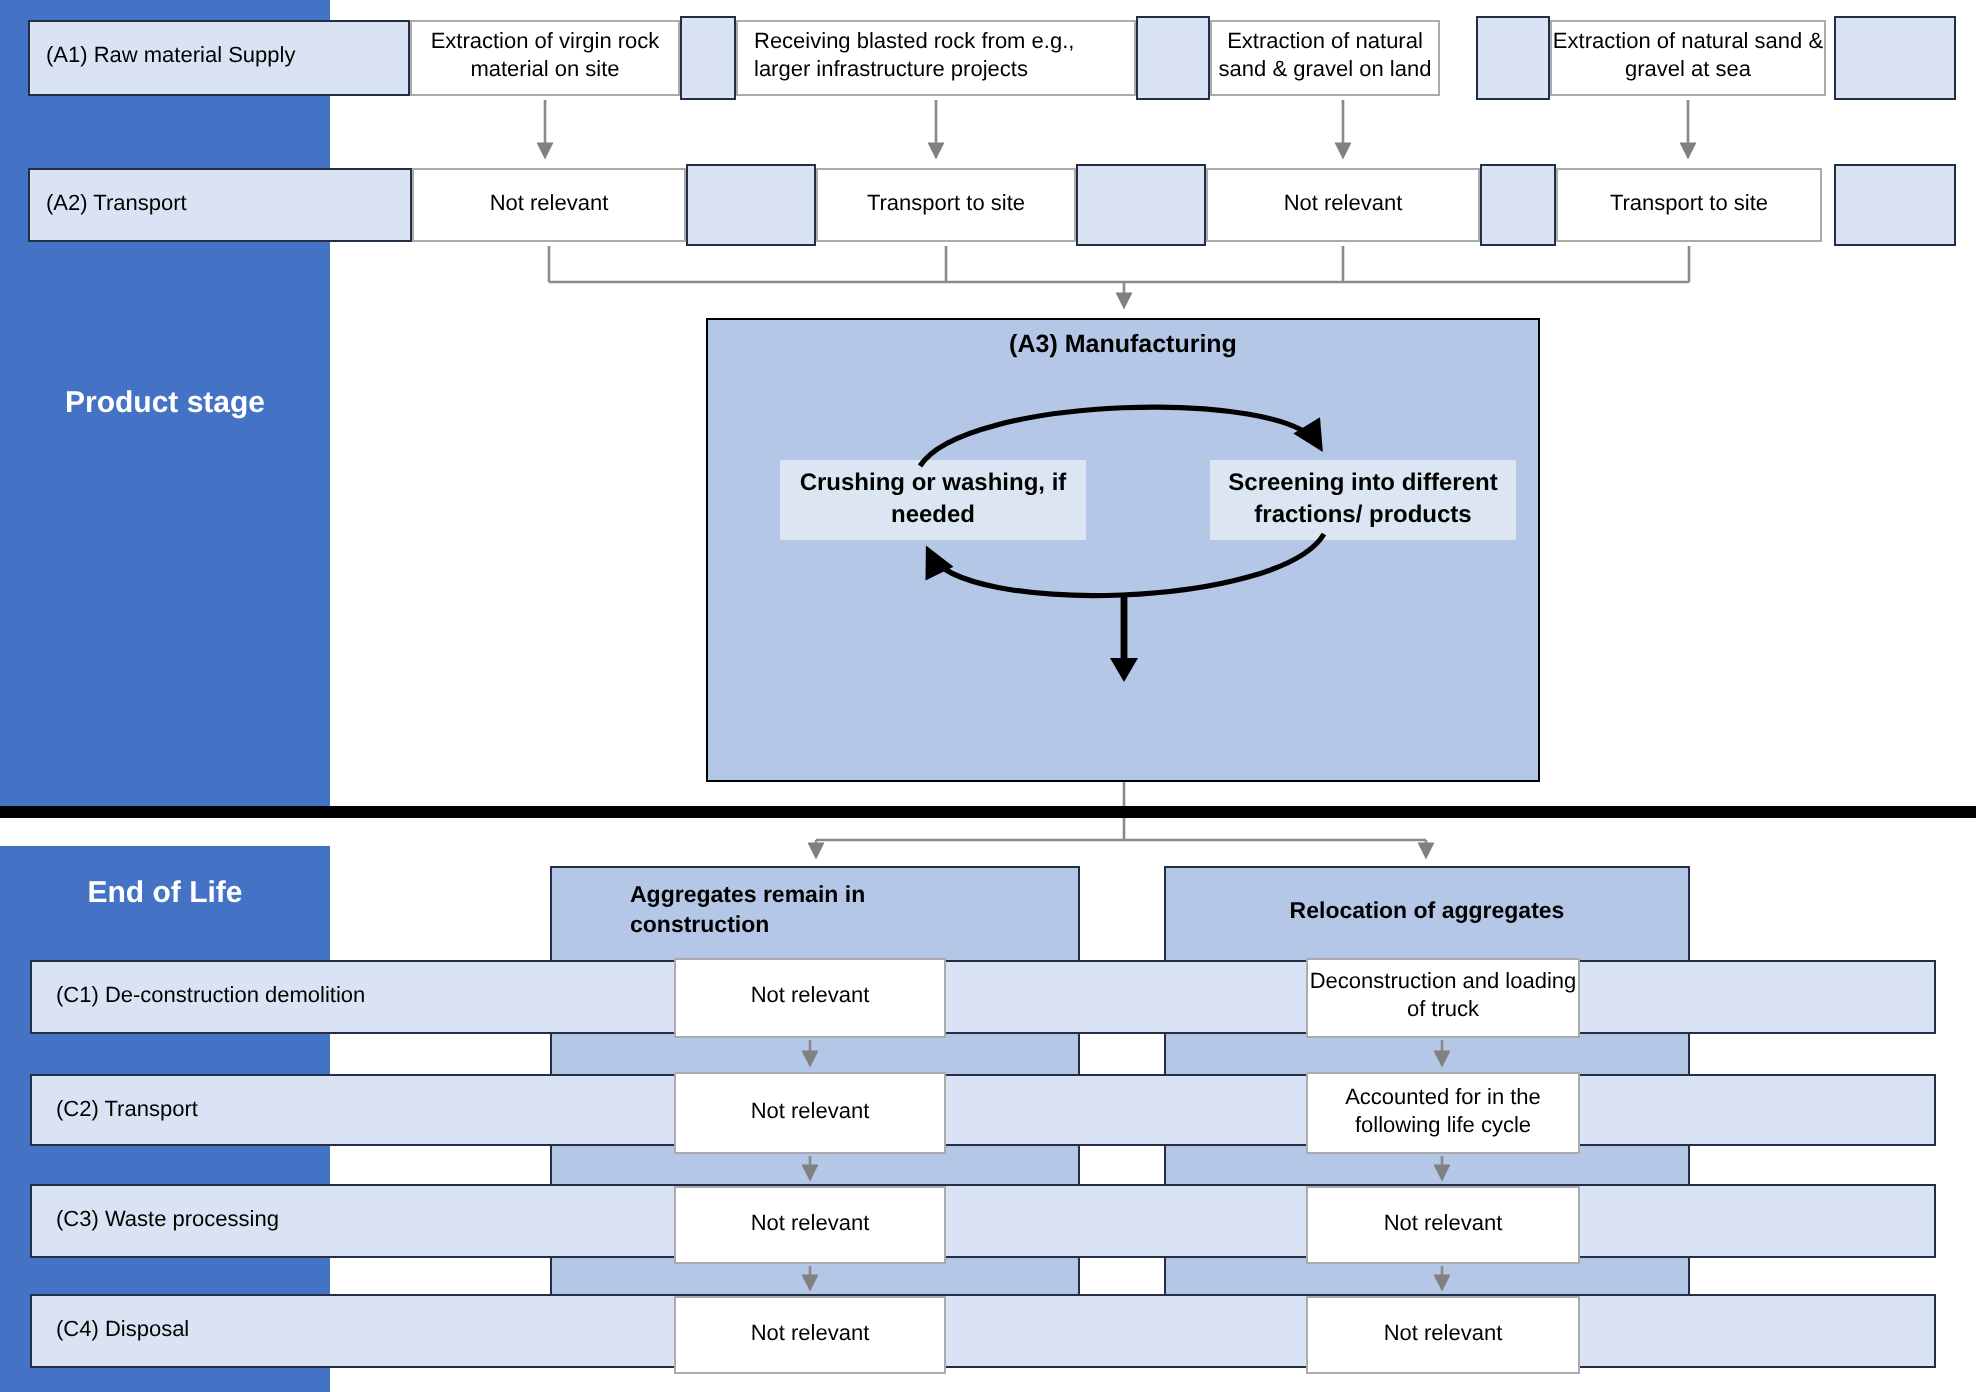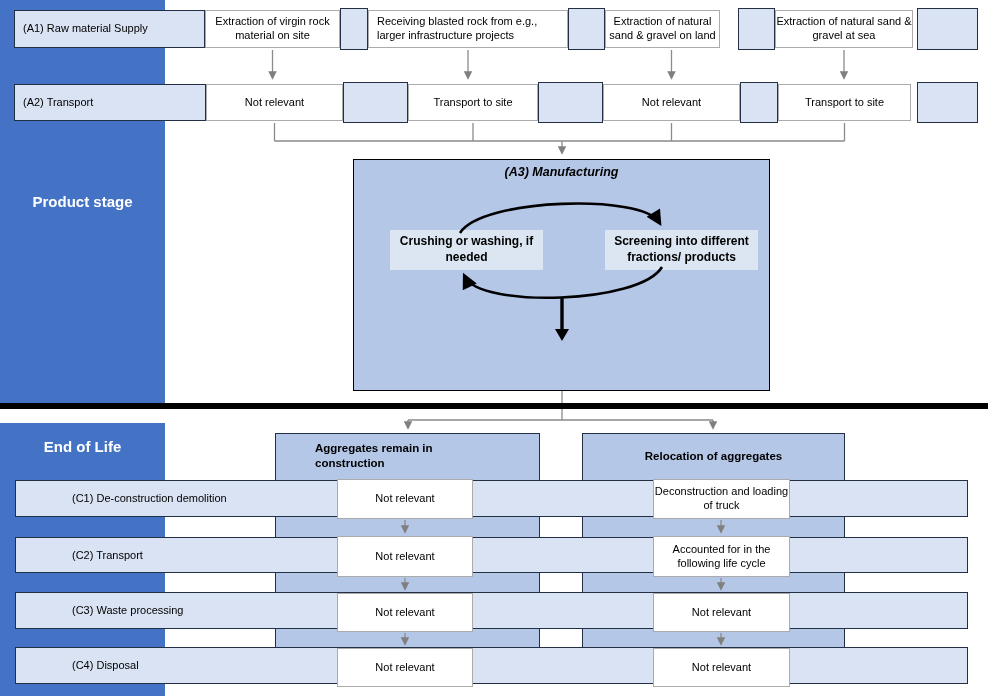--- a/index.html
+++ b/index.html
@@ -23,21 +23,21 @@
     display:flex;align-items:center;text-align:left;padding-left:8px;font-size:11px;line-height:1.25;}
   .white-cell{background:#fff;border:1px solid #ababab;font-size:11px;line-height:1.25;}
   .spacer{background:var(--light);border:1.3px solid var(--border);}
   .a3-box{background:var(--medium);border:1.6px solid #000;}
   .a3-title{position:absolute;left:0;top:5px;width:100%;text-align:center;font-weight:bold;font-size:12.5px;}
   .inner-box{background:var(--inner);font-weight:bold;font-size:12px;line-height:1.3;}
   .eol-col{background:var(--medium);border:1.3px solid var(--border);}
   .eol-head{position:absolute;left:0;top:0;width:100%;height:44px;display:flex;align-items:center;justify-content:center;font-weight:bold;font-size:11.5px;line-height:1.3;}
   .eol-head span{max-width:185px;}
   .c-row{background:var(--light);border:1.3px solid var(--border);display:flex;align-items:center;font-size:11px;line-height:1.3;}
-  .c-row span{padding-left:12px;max-width:230px;text-align:right;margin-left:44px;}
+  .c-row span{padding-left:12px;max-width:230px;text-align:right;}
   svg.overlay{position:absolute;left:0;top:0;pointer-events:none;}
 </style>
 </head>
 <body>
 
 <div id="stage">
 
   <div class="abs sidebar flexc" style="left:0;top:0;width:165px;height:403px;">
     <span>Product stage</span>
   </div>
@@ -78,21 +78,21 @@
     <span>Not relevant</span>
   </div>
   <div class="abs white-cell flexc" style="left:778px;top:84px;width:133px;height:37px;">
     <span>Transport to site</span>
   </div>
   <div class="abs spacer" style="left:343px;top:82px;width:65px;height:41px;"></div>
   <div class="abs spacer" style="left:538px;top:82px;width:65px;height:41px;"></div>
   <div class="abs spacer" style="left:740px;top:82px;width:38px;height:41px;"></div>
   <div class="abs spacer" style="left:917px;top:82px;width:61px;height:41px;"></div>
 
-  <div class="abs a3-box" style="left:353px;top:159px;width:417px;height:232px;font-style:italic;">
+  <div class="abs a3-box" style="left:353px;top:159px;width:417px;height:232px;">
     <div class="a3-title">(A3) Manufacturing</div>
   </div>
   <div class="abs inner-box flexc" style="left:390px;top:230px;width:153px;height:40px;">
     <span>Crushing or washing, if needed</span>
   </div>
   <div class="abs inner-box flexc" style="left:581px;top:230px;width:153px;height:40px;margin-left:24px;">
     <span>Screening into different fractions/ products</span>
   </div>
 
   <div class="abs eol-col" style="left:275px;top:433px;width:265px;height:232px;">

